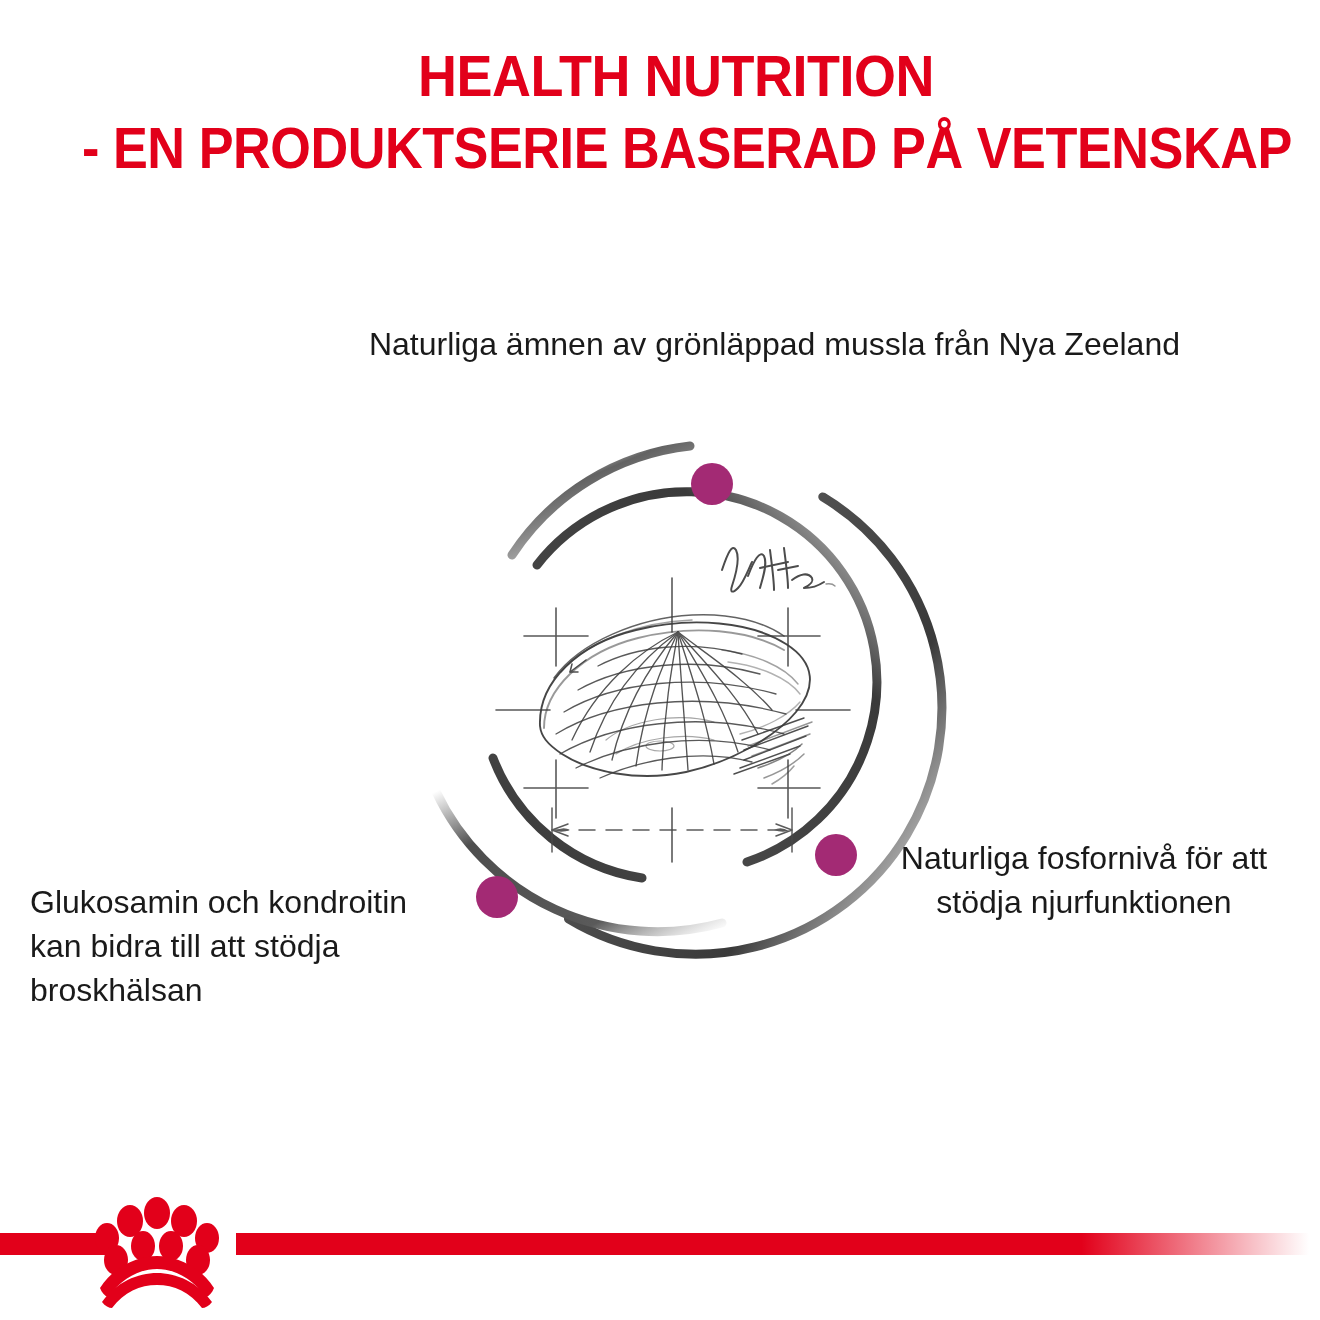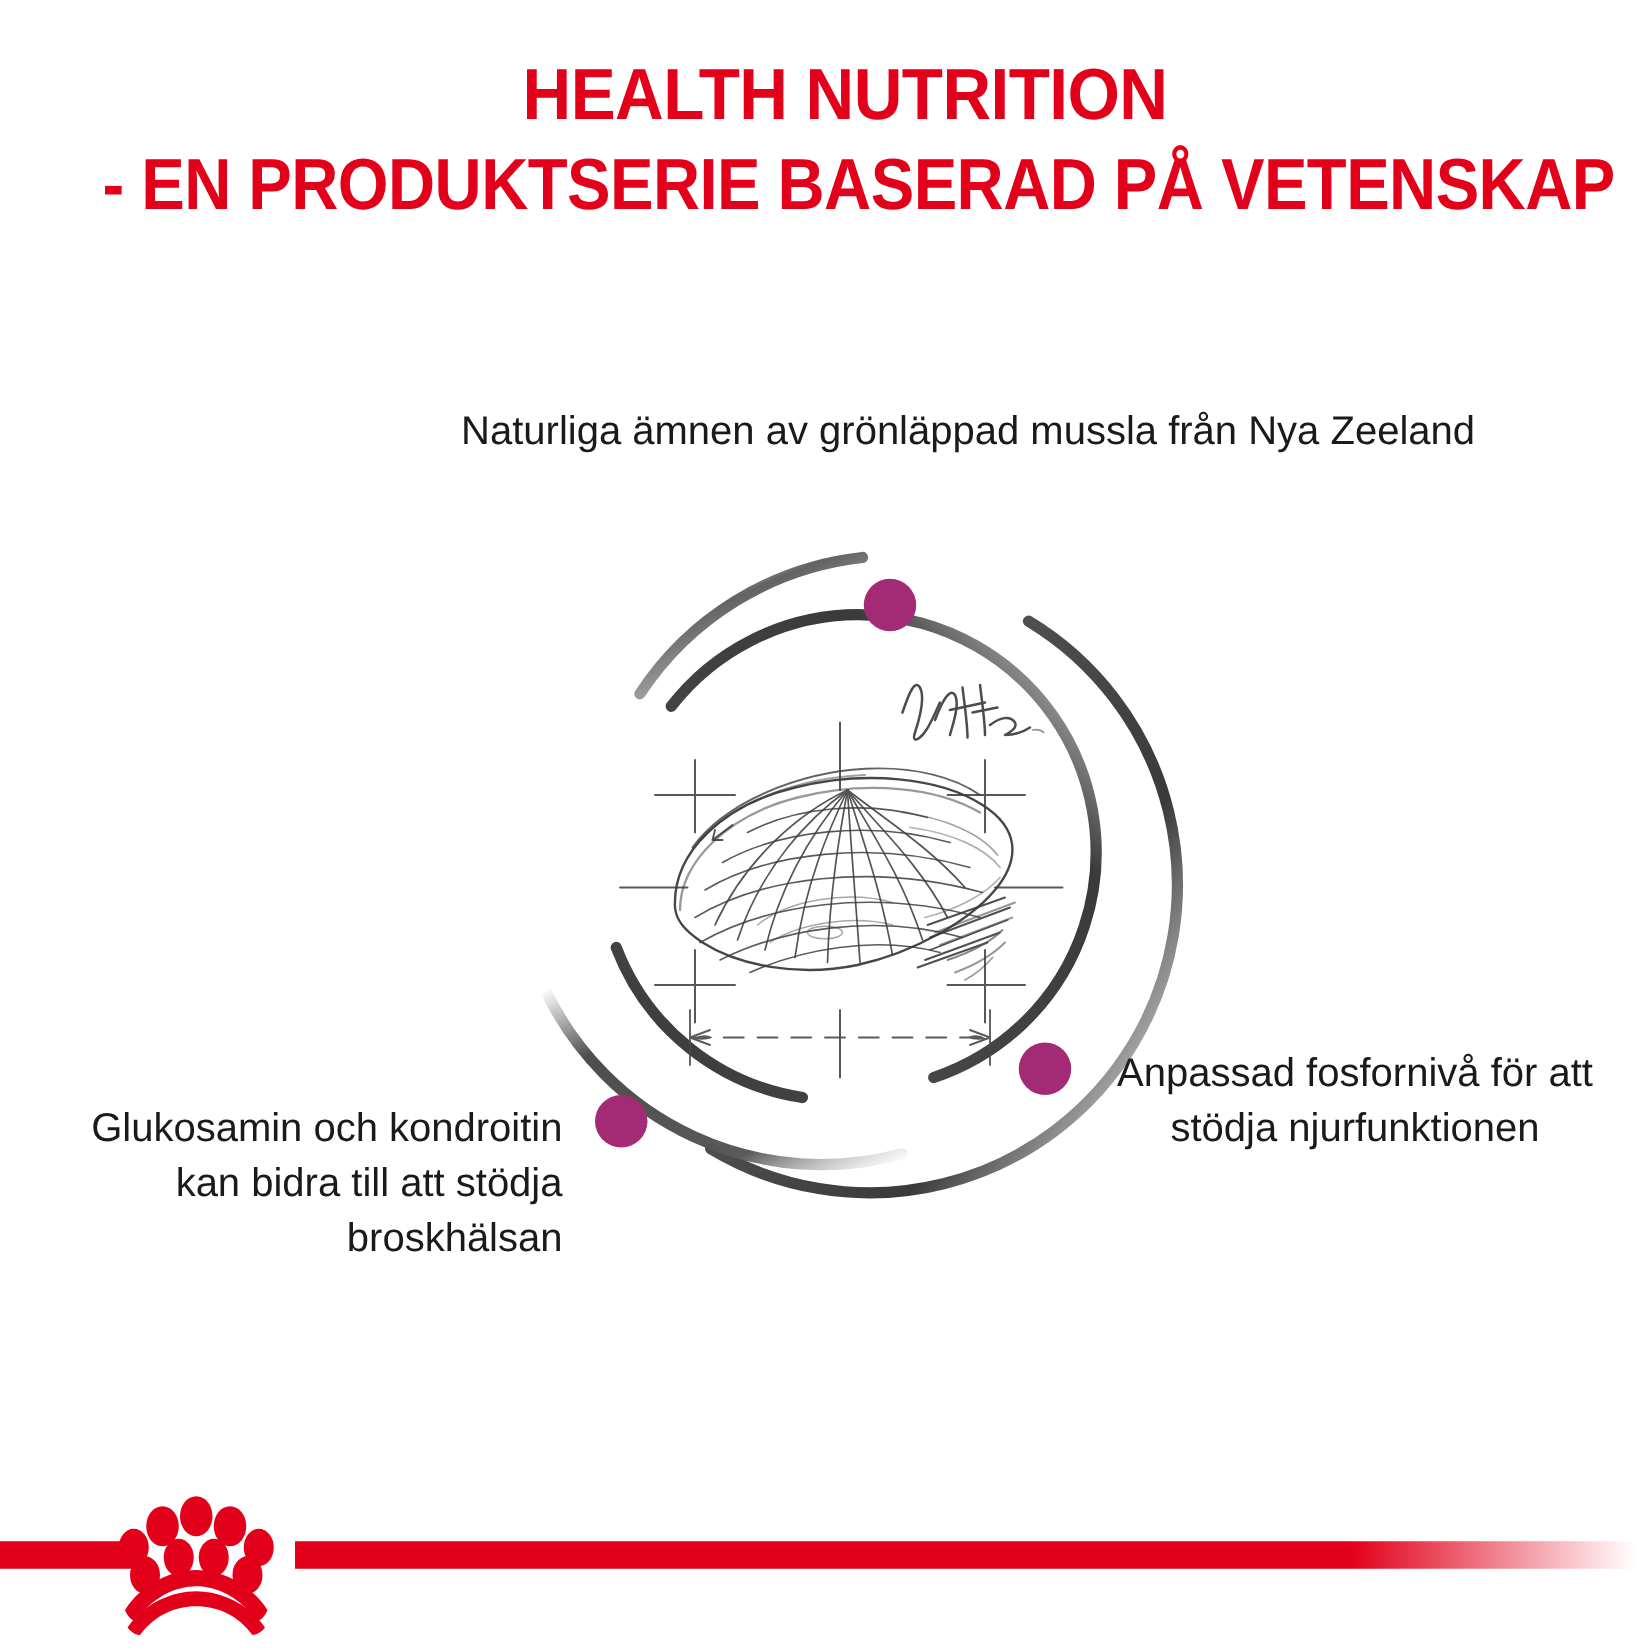--- a/index.html
+++ b/index.html
@@ -60,21 +60,21 @@
   .caption-top {
     left: 260px;
     top: 322px;
     width: 920px;
     text-align: right;
   }
   .caption-left {
     left: 30px;
     top: 880px;
     width: 420px;
-    text-align: right;
+    text-align: left;
   }
   .caption-right {
     left: 884px;
     top: 836px;
     width: 400px;
     text-align: center;
   }
 
   
   .graphic {
@@ -130,21 +130,21 @@
 
   <div class="title-block">
     <span class="title-line l1">HEALTH NUTRITION</span>
     <span class="title-line l2">- EN PRODUKTSERIE BASERAD PÅ VETENSKAP</span>
   </div>
 
   <div class="caption caption-top">Naturliga ämnen av grönläppad mussla från Nya Zeeland</div>
 
   <div class="caption caption-left">Glukosamin och kondroitin kan bidra till att stödja broskhälsan</div>
 
-  <div class="caption caption-right">Anpassad fosfornivå för att stödja njurfunktionen</div>
+  <div class="caption caption-right">Naturliga fosfornivå för att stödja njurfunktionen</div>
 
   <div class="graphic">
     <svg viewBox="0 0 560 560" xmlns="http://www.w3.org/2000/svg">
       <defs>
 
         <linearGradient id="gInnerA" x1="0" y1="1" x2="1" y2="0">
           <stop offset="0%" stop-color="#5a5a5a" stop-opacity="0"></stop>
           <stop offset="18%" stop-color="#4a4a4a" stop-opacity="1"></stop>
           <stop offset="72%" stop-color="#3a3a3a" stop-opacity="1"></stop>
           <stop offset="100%" stop-color="#3a3a3a" stop-opacity="0.15"></stop>

